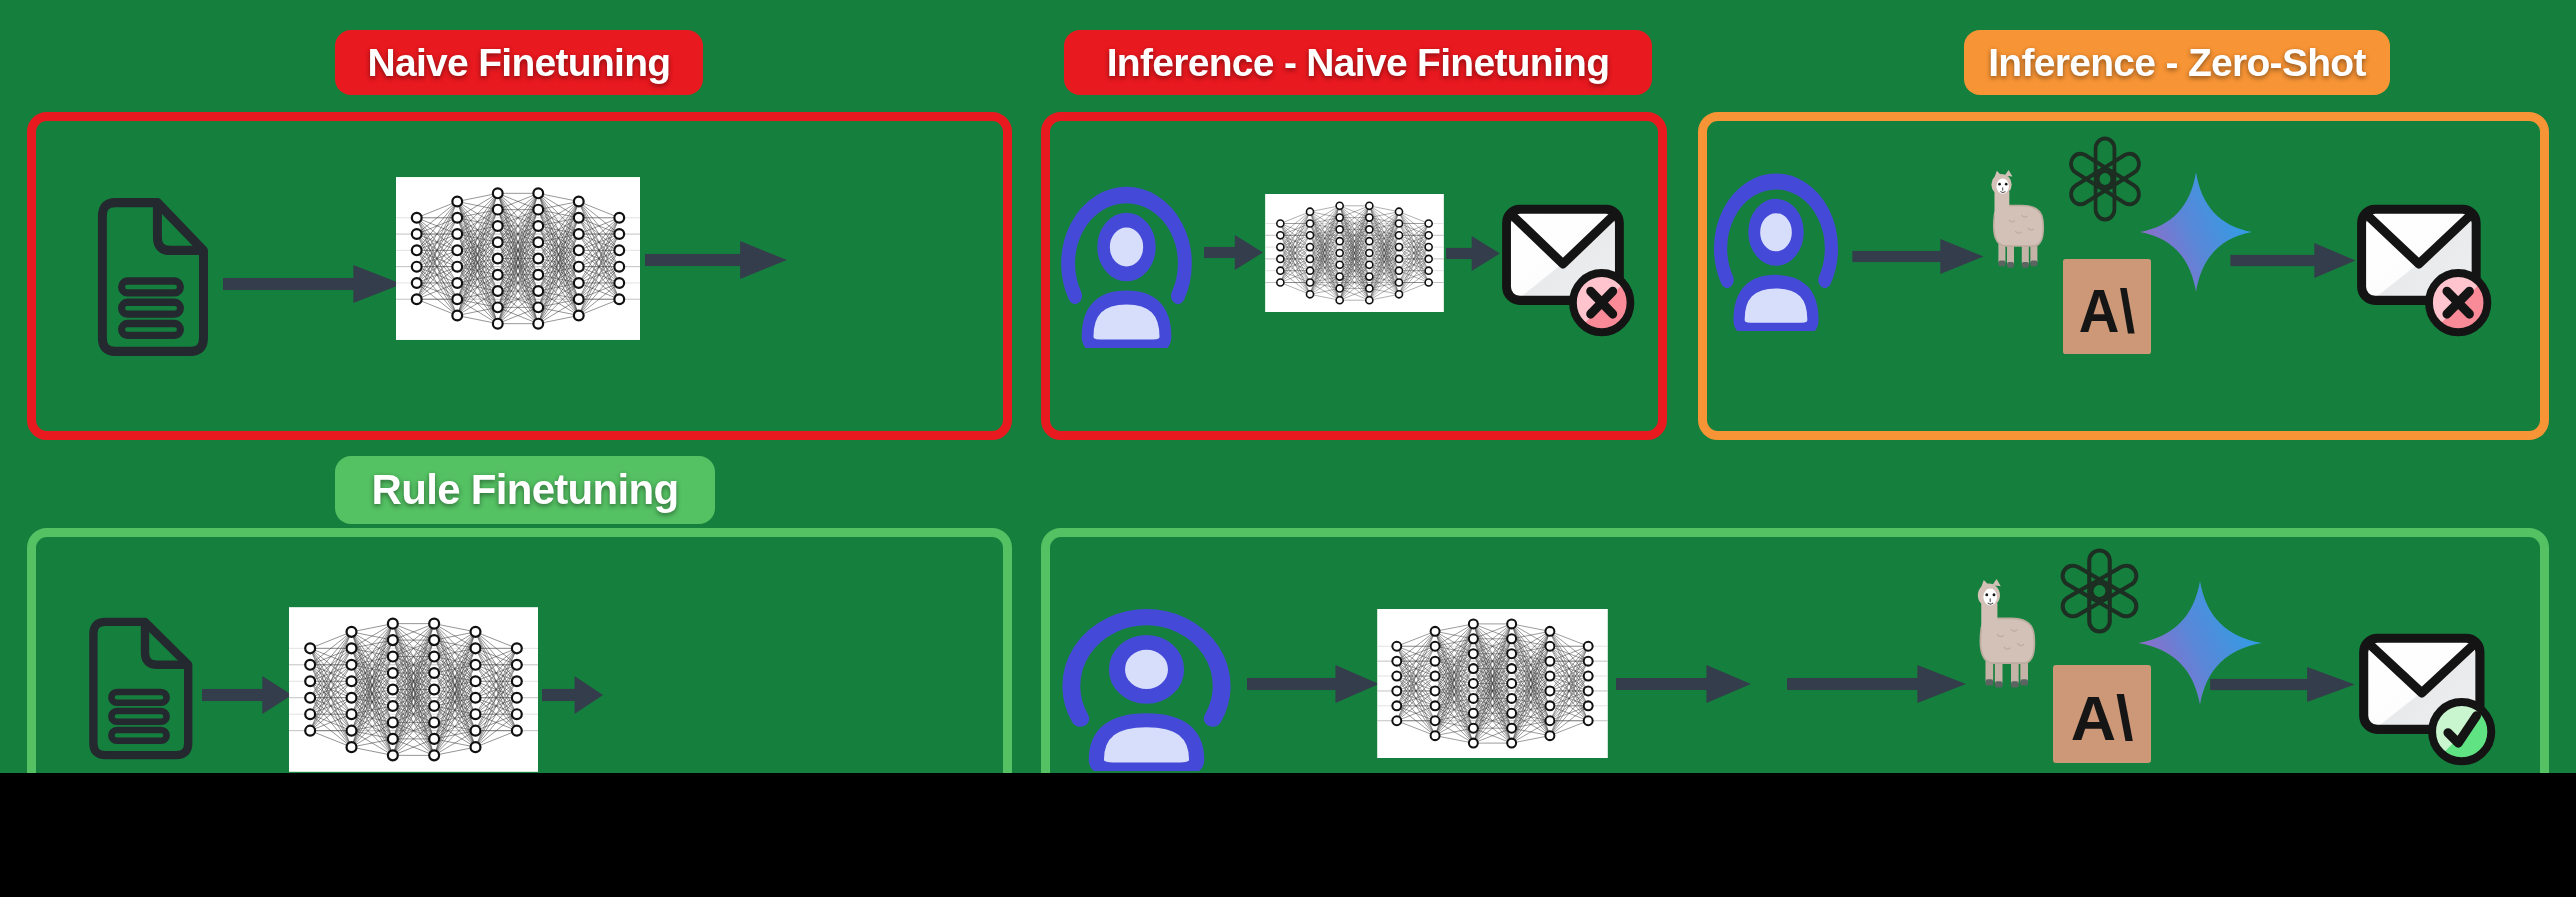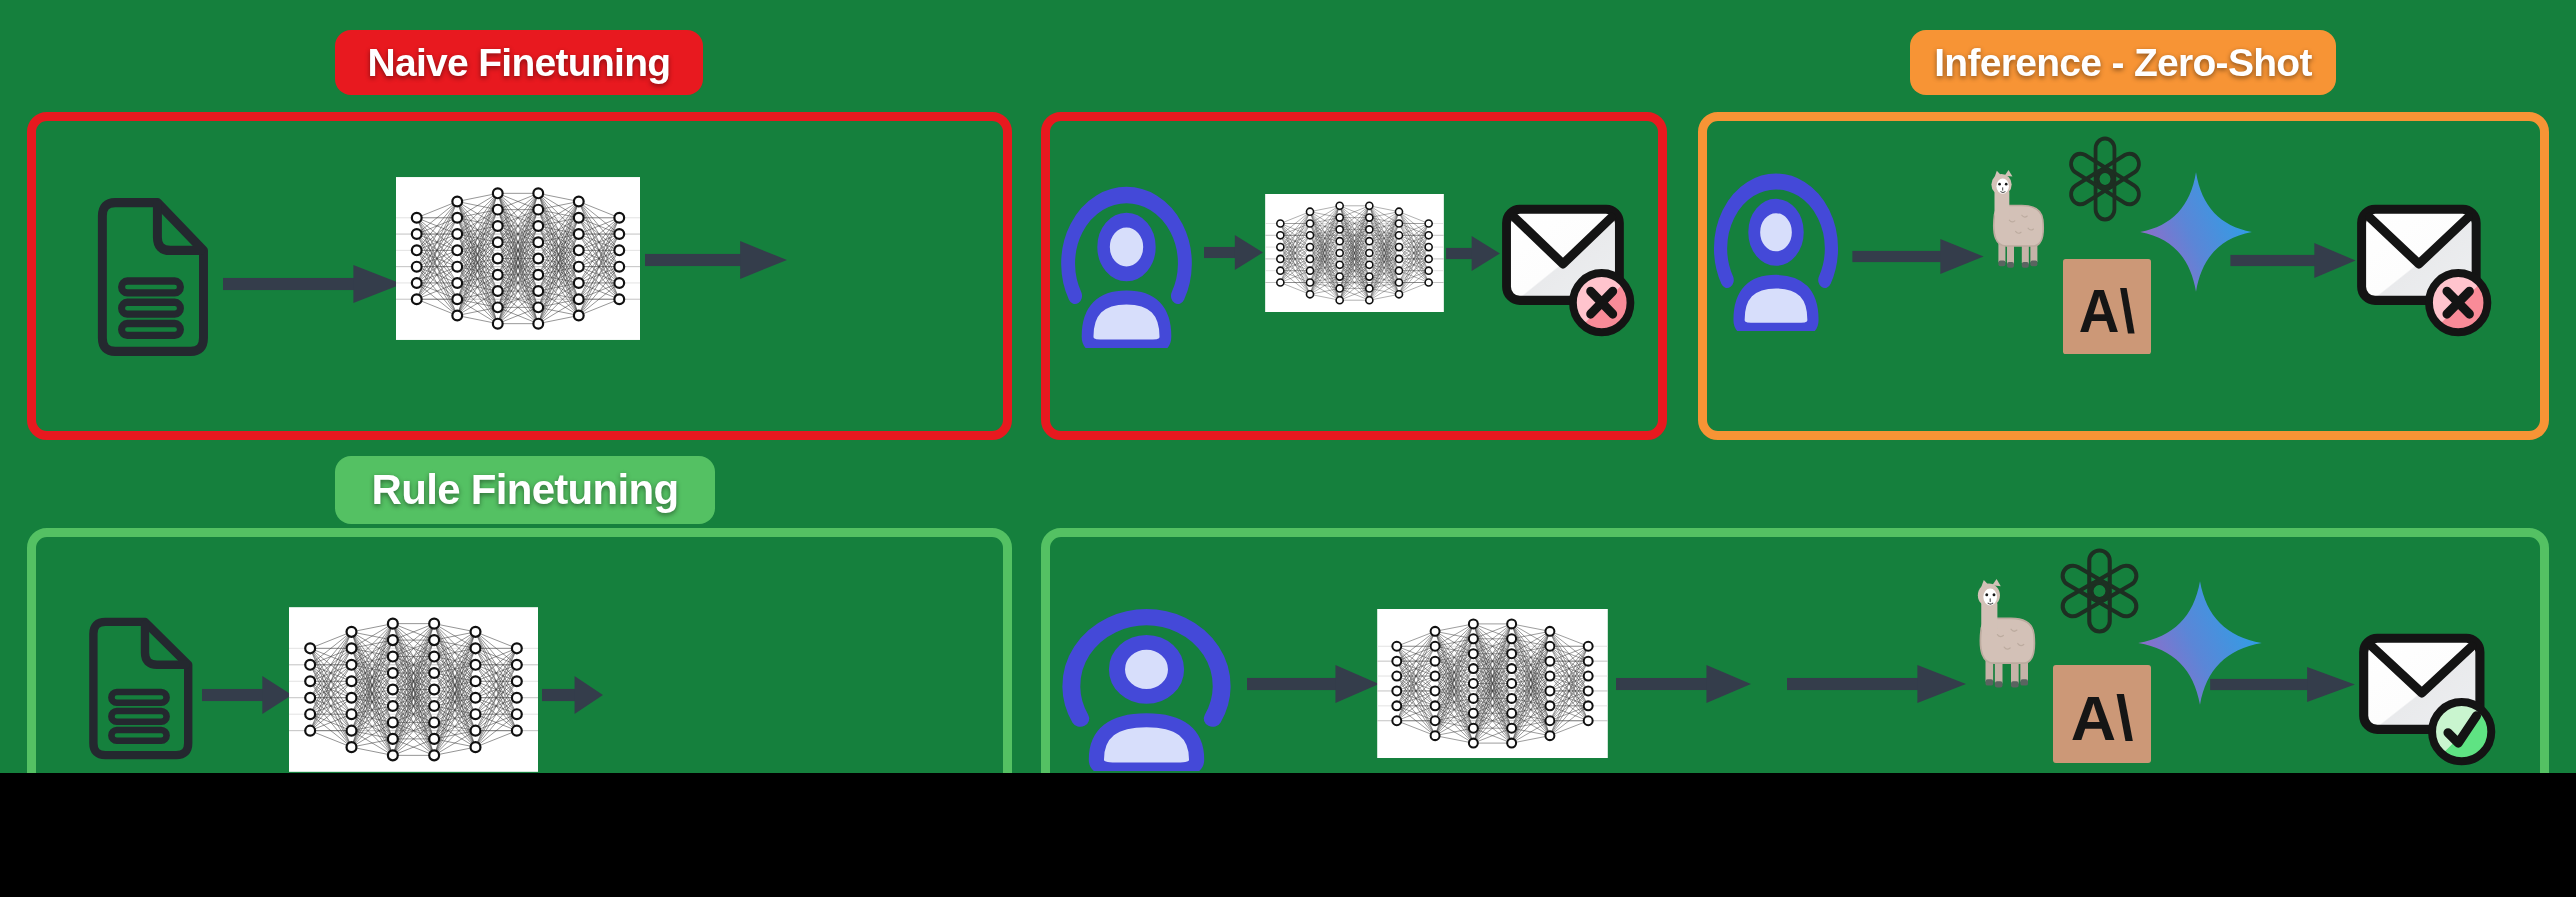--- a/index.html
+++ b/index.html
@@ -3,38 +3,39 @@
 <meta charset="utf-8">
 <style>
   html,body{margin:0;padding:0;background:#000;}
   .canvas{position:relative;width:2576px;height:773px;background:#15803d;overflow:hidden;
           font-family:"Liberation Sans",sans-serif;}
   .pill{position:absolute;display:flex;align-items:center;justify-content:center;
         color:#fff;font-weight:bold;border-radius:16px;font-size:39px;letter-spacing:-0.7px;
         text-shadow:0 2px 5.4px rgba(0,0,0,.45);white-space:nowrap;}
   #pill-0{left:335px;top:30px;width:368px;height:65px;}
   #pill-1{left:1064px;top:30px;width:588px;height:65px;}
-  #pill-2{left:1910px;top:30px;width:426px;height:65px;}
+  #pill-2{left:1964px;top:30px;width:426px;height:65px;}
   #pill-3{left:335px;top:456px;width:380px;height:68px;font-size:42px;}
   #pill-4{left:1534px;top:456px;width:517px;height:68px;font-size:38px;}
   .panel{position:absolute;border:9.5px solid #fff;border-radius:20px;box-sizing:border-box;background:transparent;}
   #panel-0{left:27px;top:112px;width:985px;height:328px;}
   #panel-1{left:1041px;top:112px;width:626px;height:328px;}
   #panel-2{left:1698px;top:112px;width:851px;height:328px;}
   #panel-3{left:27px;top:528px;width:985px;height:347px;}
   #panel-4{left:1041px;top:528px;width:1508px;height:347px;}
   .slot{position:absolute;}
   .slot svg{display:block;width:100%;height:100%;}
 </style>
 </head>
 <body>
 
 <div class="canvas">
 
   <div class="pill" id="pill-0" style="background: rgb(232, 25, 31);">Naive Finetuning</div>
+  <div class="pill" id="pill-1" style="background: rgb(232, 25, 31);">Inference - Naive Finetuning</div>
   <div class="pill" id="pill-2" style="background: rgb(247, 148, 53);">Inference - Zero-Shot</div>
   <div class="pill" id="pill-3" style="background: rgb(84, 193, 99);">Rule Finetuning</div>
 
   <div class="panel" id="panel-0" style="border-color: rgb(232, 25, 31);">
     <div class="slot" style="left:51px;top:75px;width:128px;height:162px">
         <svg viewBox="0 0 100 122" preserveAspectRatio="none">
           <g fill="none" stroke="#24282f" stroke-width="7" stroke-linejoin="round" stroke-linecap="round">
             <path d="M22 5 H55 L91 41 V107 Q91 117 81 117 H22 Q12 117 12 107 V15 Q12 5 22 5 Z"></path>
             <path d="M55 7 V31 Q55 41 65 41 H89"></path>
             <rect x="27" y="64" width="46" height="9" rx="4.5" stroke-width="5.5"></rect>

